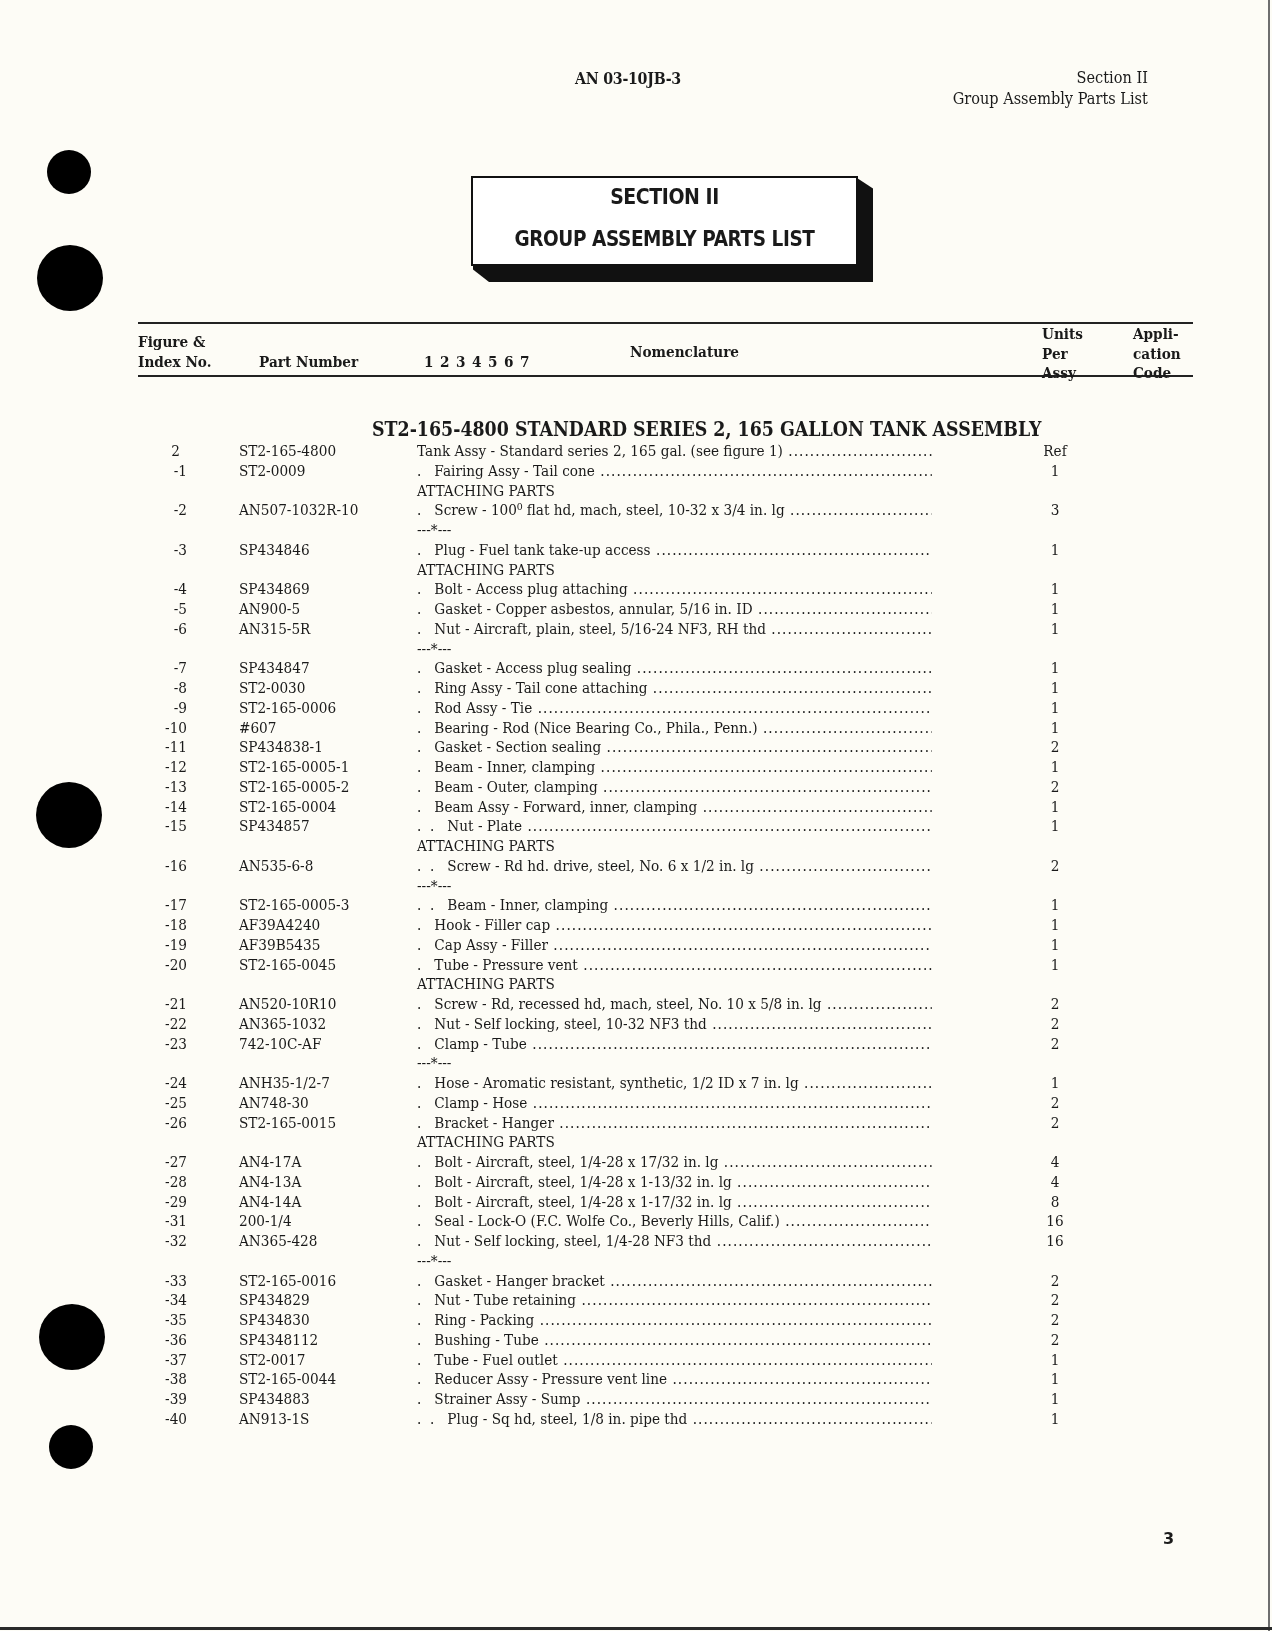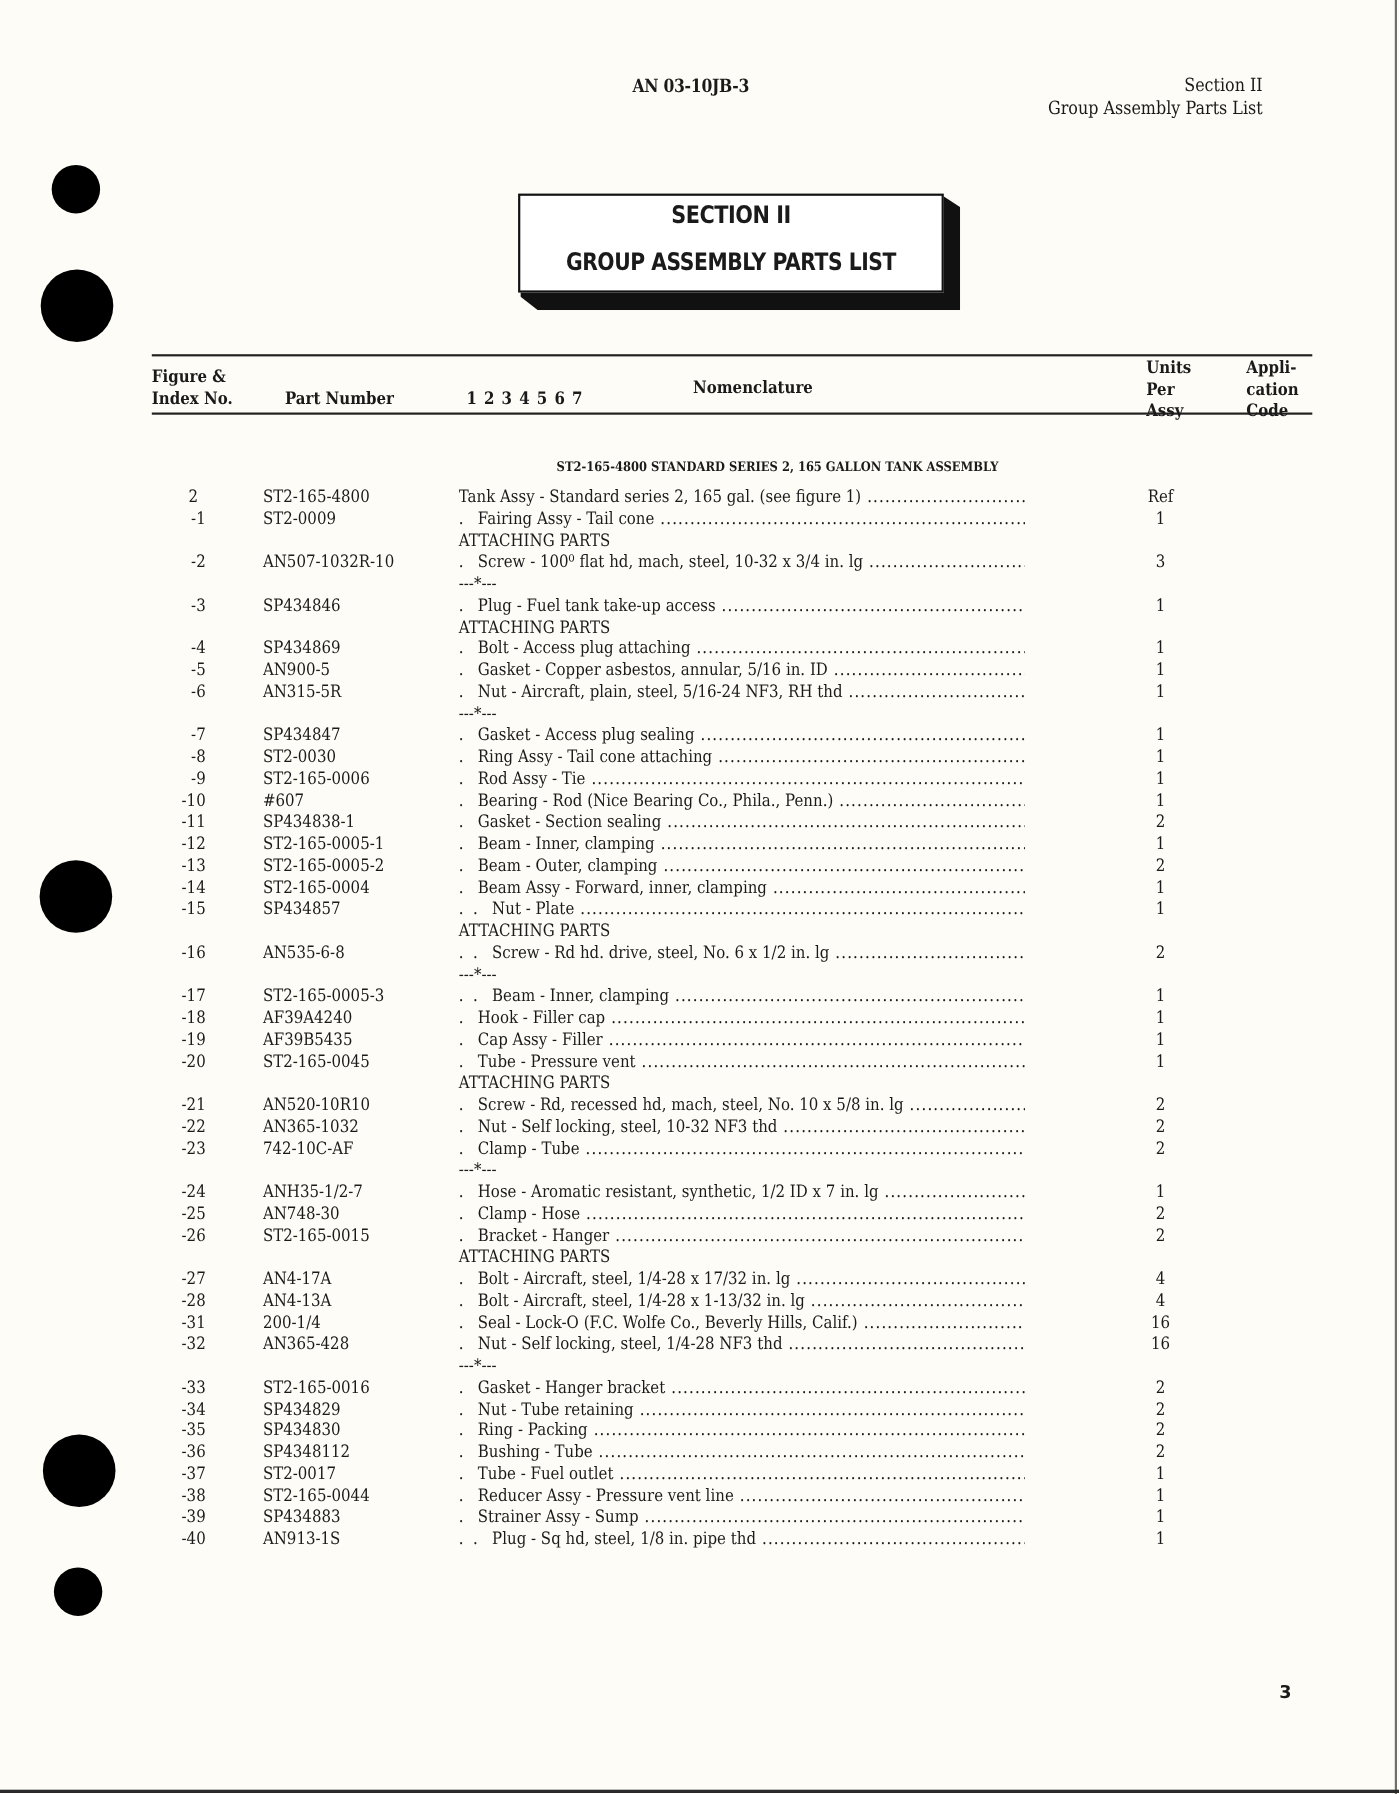--- a/index.html
+++ b/index.html
@@ -19,21 +19,21 @@
 
   .section-box-shadow { position: absolute; left: 473px; top: 178px; width: 400px; height: 104px; background: #111; clip-path: polygon(0 88%, 0 0, 96% 0, 100% 10%, 100% 100%, 4% 100%); }
   .section-box { position: absolute; left: 471px; top: 176px; width: 387px; height: 90px; background: #fff; border: 2px solid #111; box-sizing: border-box; text-align: center; font-family: "DejaVu Sans", "Liberation Sans", sans-serif; font-weight: bold; }
   .section-box .l1 { position: absolute; left: 0; right: 0; top: 6px; font-size: 22px; letter-spacing: -0.5px; transform: scaleX(0.86); }
   .section-box .l2 { position: absolute; left: 0; right: 0; top: 48px; font-size: 22px; letter-spacing: -0.5px; transform: scaleX(0.84); }
 
   .rule { position: absolute; left: 138px; width: 1055px; height: 2px; background: #222; }
 
   .hdr { position: absolute; font-weight: bold; font-size: 15.5px; line-height: 19.5px; transform-origin: left top; transform: scaleX(0.88); white-space: nowrap; }
 
-  .assembly-title { position: absolute; left: 0; width: 1248px; top: 417px; text-align: center; font-size: 12px; font-weight: bold; }
+  .assembly-title { position: absolute; left: 0; width: 1248px; top: 417px; text-align: center; font-size: 20px; font-weight: bold; }
   .assembly-title span { display: inline-block; transform: scaleX(0.87); margin-left: 165px; }
 
   .rows { position: absolute; left: 0; top: 442px; width: 1272px; }
   .row { position: relative; height: 19.76px; font-size: 15.5px; line-height: 19.76px; white-space: nowrap; }
   .row > span { position: absolute; top: 0; transform-origin: left center; transform: scaleX(0.88); }
   .c-index { left: 0; width: 187px; text-align: right; transform-origin: right center !important; }
   .c-part { left: 239px; }
   .c-nom { left: 417px; width: 585px; overflow: hidden; }
   .c-units { left: 1032px; width: 46px; text-align: center; transform-origin: center center !important; }
   .nom-inner { display: block; width: 660px; overflow: hidden; }
@@ -345,20 +345,28 @@
     </div>
     <div class="row">
       <span class="c-index">-28</span>
       <span class="c-part">AN4-13A</span>
       <span class="c-nom">
         <span class="nom-inner"><span style="white-space: pre;">.   </span><span class="dots">Bolt - Aircraft, steel, 1/4-28 x 1-13/32 in. lg</span></span>
       </span>
       <span class="c-units">4</span>
     </div>
     <div class="row">
+      <span class="c-index">-29</span>
+      <span class="c-part">AN4-14A</span>
+      <span class="c-nom">
+        <span class="nom-inner"><span style="white-space: pre;">.   </span><span class="dots">Bolt - Aircraft, steel, 1/4-28 x 1-17/32 in. lg</span></span>
+      </span>
+      <span class="c-units">8</span>
+    </div>
+    <div class="row">
       <span class="c-index">-31</span>
       <span class="c-part">200-1/4</span>
       <span class="c-nom">
         <span class="nom-inner"><span style="white-space: pre;">.   </span><span class="dots">Seal - Lock-O (F.C. Wolfe Co., Beverly Hills, Calif.)</span></span>
       </span>
       <span class="c-units">16</span>
     </div>
     <div class="row">
       <span class="c-index">-32</span>
       <span class="c-part">AN365-428</span>

